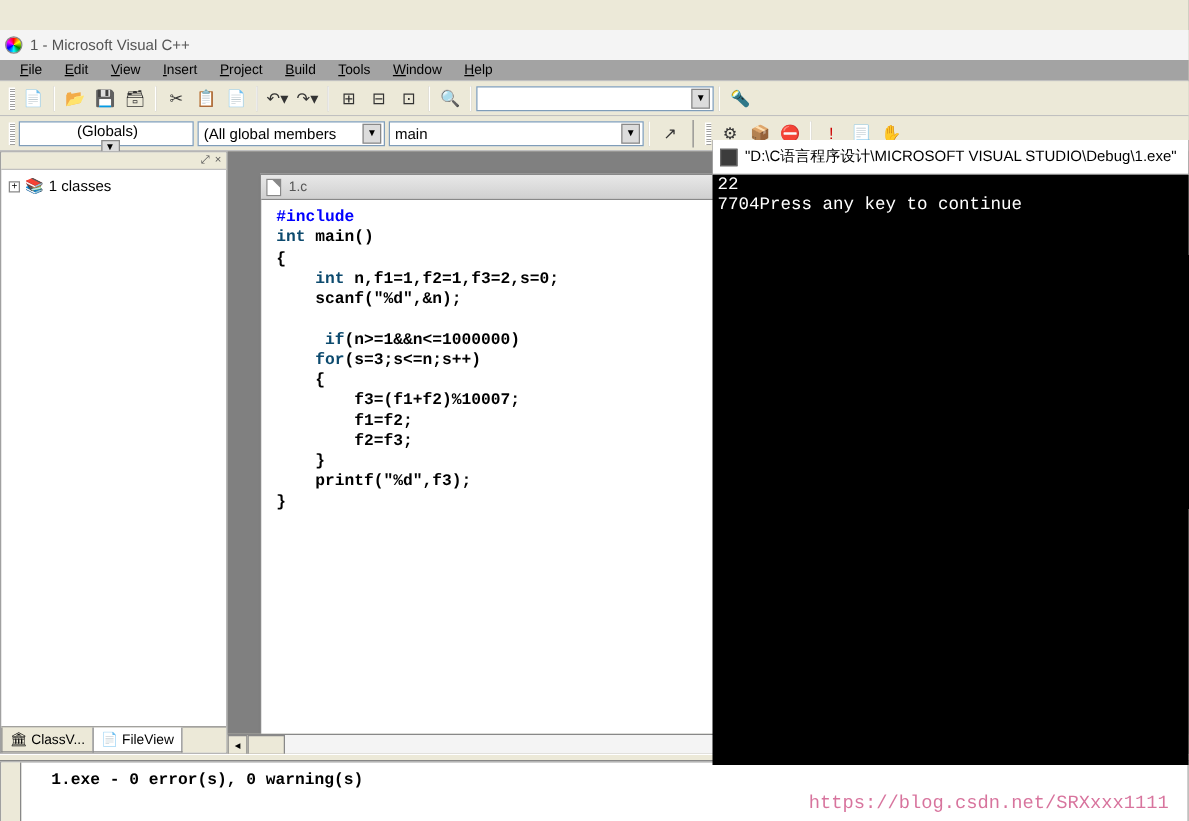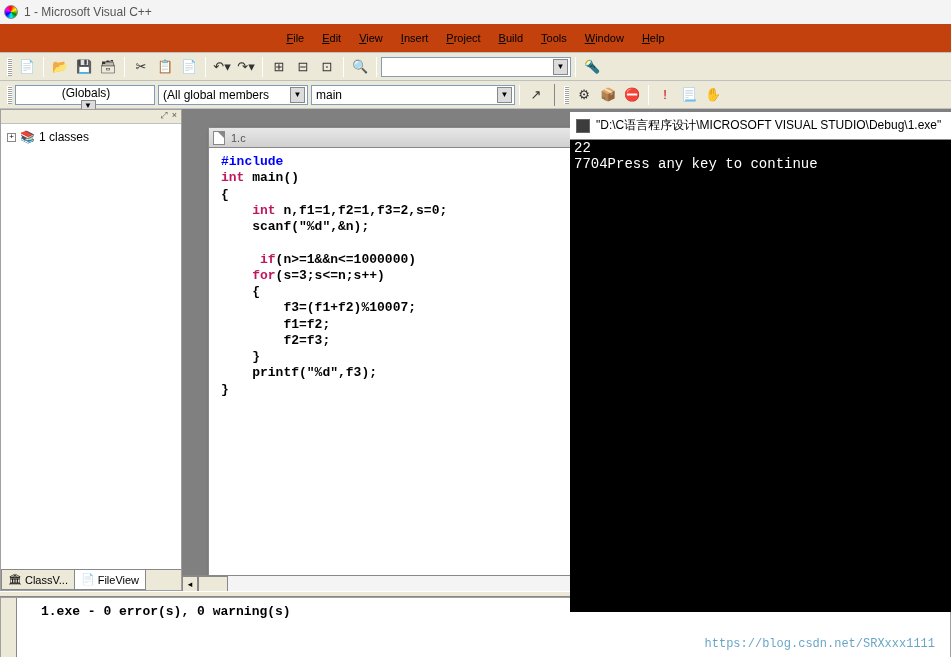--- a/index.html
+++ b/index.html
@@ -1,19 +1,19 @@
 <!DOCTYPE html>
 <html><head>
 <meta charset="utf-8">
 <style>
 * { margin: 0; padding: 0; box-sizing: border-box; }
 body { font-family: "Microsoft Sans Serif", Tahoma, sans-serif; font-size: 11px; background: #ece9d8; overflow: hidden; width: 951px; height: 657px; position: relative; }
-.titlebar { height: 24px; background: #f4f4f4; display: flex; align-items: center; padding: 0 4px; font-size: 12px; color: #555; }
+.titlebar { height: 24px; background: #f4f4f4; display: flex; align-items: center; padding: 0 4px; font-size: 12px; color: #555; margin-top: 24px; }
 .titlebar .logo { width:14px; height:14px; border-radius:50%; background: conic-gradient(red,yellow,green,cyan,blue,magenta,red); margin-right:6px; border:1px solid #888;}
-.menubar { height: 29px; background: #c2410c; display: flex; align-items: center; padding: 2px 8px; gap: 2px; border-bottom:1px solid #c0c0c0;justify-content:center;}
+.menubar { height: 17px; background: #a3a3a3; display: flex; align-items: center; padding: 2px 8px; gap: 2px; border-bottom:1px solid #c0c0c0;}
 .menubar span { padding: 2px 8px; cursor: default; }
 .menubar span u { text-decoration: underline; }
 .icon-gap { flex:1; }
 .drag { width:5px; height:18px; background:repeating-linear-gradient(to bottom,#fff,#fff 1px,#a0a0a0 1px,#a0a0a0 2px); margin:0 3px; border-left:1px solid #fff;}
 .toolbar { height: 28px; background: #ece9d8; display: flex; align-items: center; padding: 0 4px; border-bottom:1px solid #c0c0c0;}
 .tbtn { width:22px; height:22px; display:inline-flex; align-items:center; justify-content:center; margin:0 1px; font-size:13px; color:#333;}
 .sep { width:1px; height:20px; background:#a0a0a0; margin:0 4px; border-right:1px solid #fff;}
 .combo { height:20px; background:#fff; border:1px solid #7f9db9; display:flex; align-items:center; padding:0 2px 0 4px; font-size:12px;}
 .combo .darr { width:15px; height:16px; background:#dcdcdc; border:1px solid #888; margin-left:4px; display:flex; align-items:center; justify-content:center; font-size:8px;}
 .toolbar2 { height: 28px; background: #ece9d8; display: flex; align-items: center; padding: 0 4px; border-bottom:1px solid #c0c0c0;}
@@ -24,34 +24,34 @@
 .tree-item .box { width:9px; height:9px; border:1px solid #888; display:flex; align-items:center; justify-content:center; font-size:8px; line-height:1;}
 .tabs-bottom { display:flex; border-top:1px solid #888; background:#ece9d8;}
 .tab-b { padding:3px 6px; border:1px solid #888; border-top:none; background:#ece9d8; font-size:11px; margin-right:-1px; display:flex; align-items:center; gap:3px;}
 .tab-b.active { background:#fff;}
 .docarea { flex:1; background:#808080; padding:18px 0 0 26px; position:relative; overflow:hidden;}
 .docwin { background:#fff; border:1px solid #888; width:520px; height:450px; box-shadow:2px 2px 4px rgba(0,0,0,.3);}
 .doctitle { height:20px; background:linear-gradient(#e8e8e8,#d0d0d0); display:flex; align-items:center; padding:0 4px; font-size:11px; color:#555; border-bottom:1px solid #888;}
 .doctitle .ico { width:12px; height:14px; background:#fff; border:1px solid #888; margin-right:6px; position:relative;}
 .doctitle .ico:after { content:''; position:absolute; top:0; right:0; border:3px solid transparent; border-top-color:#888; border-right-color:#888;}
 .code { padding:6px 12px; font-family:"Courier New",monospace; font-size:13px; font-weight:bold; line-height:1.25; white-space:pre;}
-.kw { color:#be185d;}
+.kw { color:#0c4a6e;}
 .pp { color:#0000ff;}
 .hscroll { position:absolute; bottom:0; left:0; height:16px; width:100%; background:#ece9d8; border-top:1px solid #888; display:flex;}
 .hscroll .btn { width:16px; height:16px; background:#ece9d8; border:1px solid #888; font-size:9px; display:flex; align-items:center; justify-content:center;}
 .hscroll .track { flex:1; background:#f4f4f4;}
 .vsplit { height:6px; background:#ece9d8; border-top:1px solid #fff; border-bottom:1px solid #888;}
 .output { height:68px; background:#fff; border:1px solid #a0a0a0; display:flex;}
 .output .vtab { width:16px; background:#ece9d8; border-right:1px solid #888;}
 .output .txt { flex:1; padding:6px 4px; font-family:"Courier New",monospace; font-size:13px; font-weight:bold;margin-left:20px;}
 .console { position:absolute; top:112px; left:570px; width:381px; height:500px; background:#000;}
 .console .ctitle { height:28px; background:#fff; color:#000; display:flex; align-items:center; padding:0 6px; font-size:12px; border-bottom:1px solid #888;}
 .console .ctitle .ci { width:14px; height:14px; background:#3c3c3c; margin-right:6px; border:1px solid #666;}
 .console .cbody { padding:0 4px; font-family:"Courier New",monospace; font-size:14px; color:#fff; white-space:pre;}
-.watermark { position:absolute; bottom:6px; right:16px; font-family:"Courier New",monospace; font-size:12px; color:#0369a1; opacity:.6; pointer-events:none;}
+.watermark { position:absolute; bottom:6px; right:16px; font-family:"Courier New",monospace; font-size:15px; color:#be185d; opacity:.6; pointer-events:none;}
 .sidebar-head { height:14px; background:#ece9d8; border-bottom:1px solid #c0c0c0; display:flex; justify-content:flex-end; padding-right:2px;}
 .sidebar-head span { font-size:9px; color:#555; padding:0 2px;}
 </style>
 </head>
 <body>
 
 <div class="titlebar">
   <span class="logo"></span>
   <span>1 - Microsoft Visual C++</span>
 </div>

